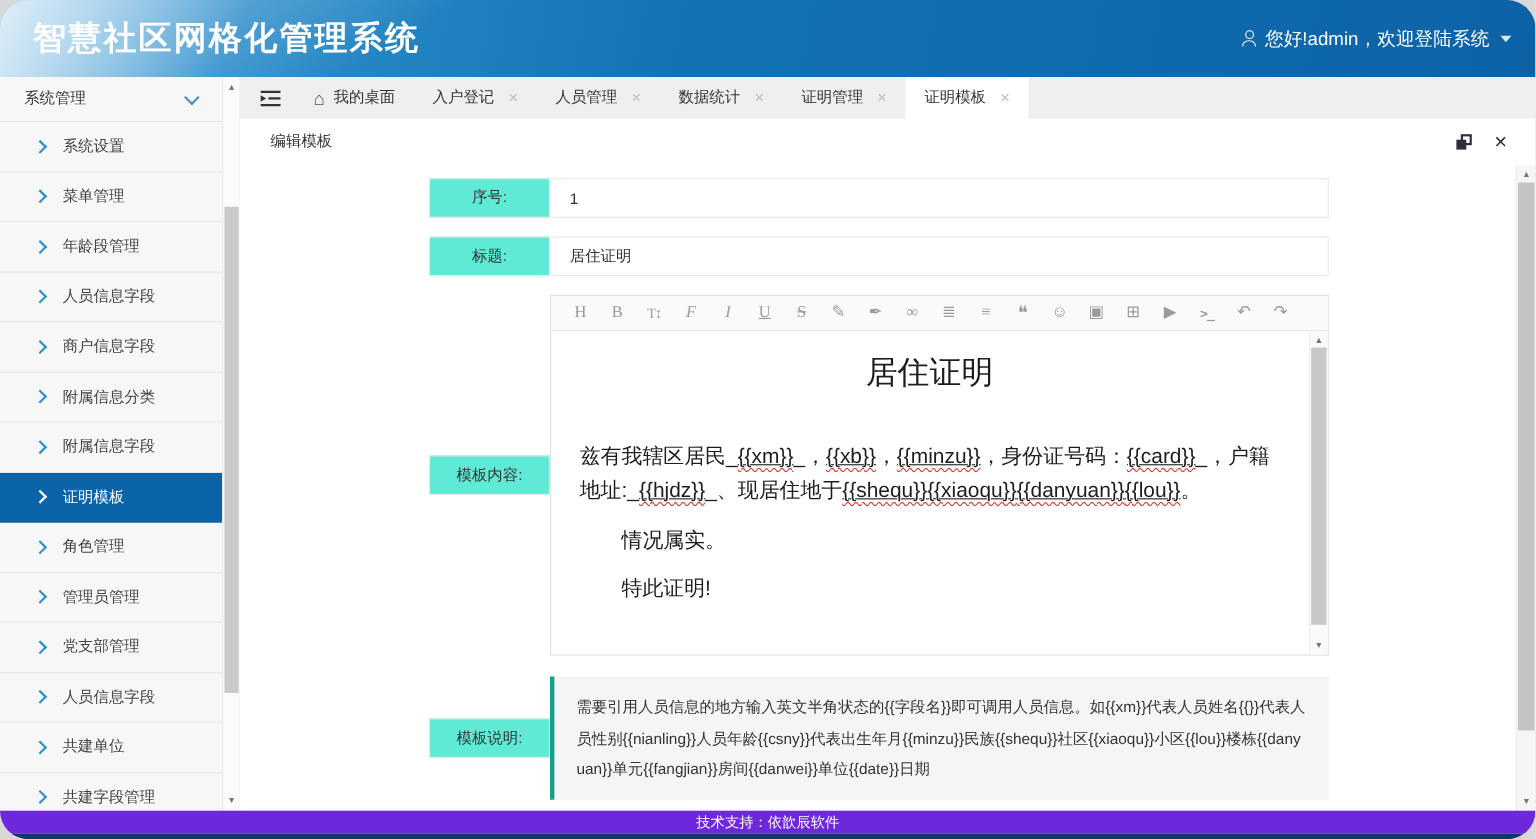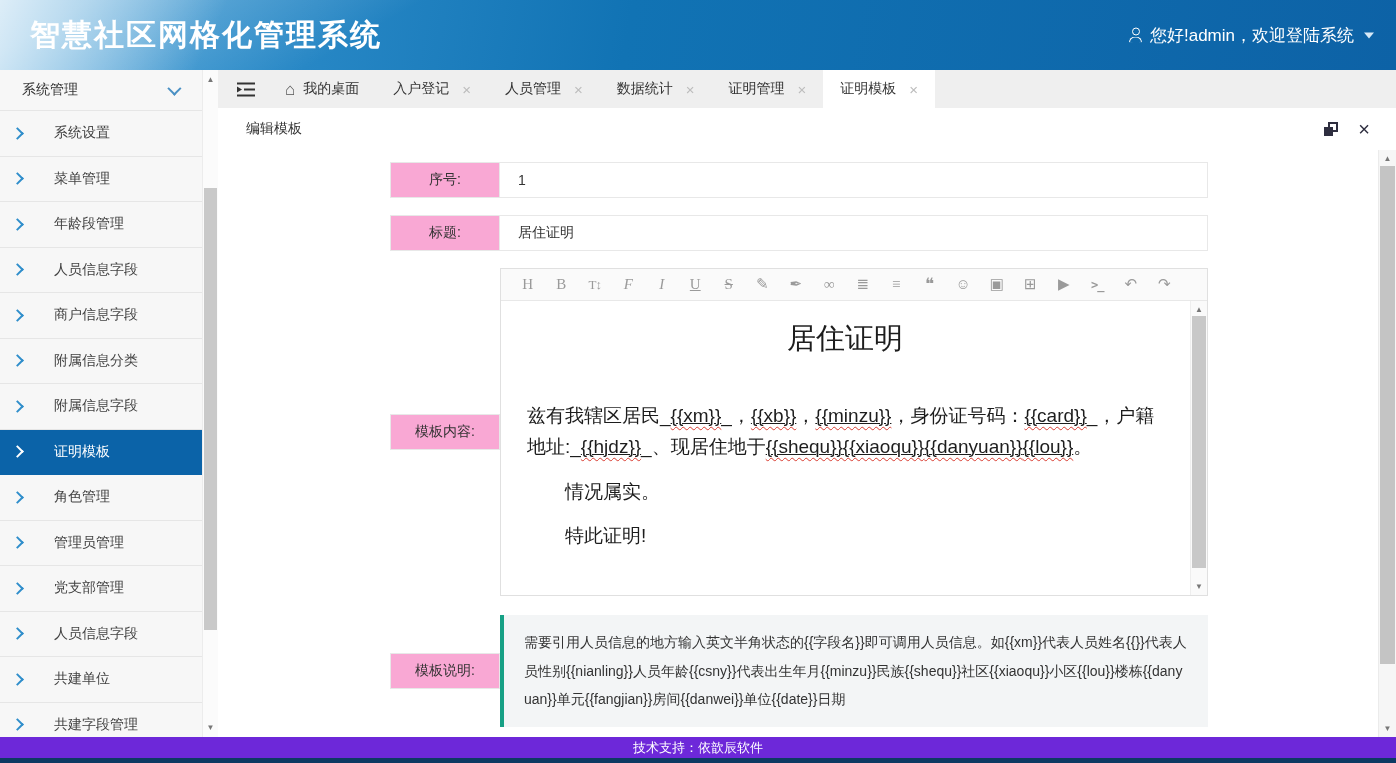--- a/index.html
+++ b/index.html
@@ -1,17 +1,17 @@
 <!DOCTYPE html>
 <html><head>
 <meta charset="utf-8">
 <style>
   html,body{margin:0;padding:0;background:#d8d8d8;}
   #app{position:relative;width:1396px;height:763px;overflow:hidden;background:#fff;
-       font-family:"Liberation Sans","DejaVu Sans",sans-serif;}
+       font-family:"Liberation Sans","DejaVu Sans",sans-serif;border-radius:26px;}
 
   
   .hdr{position:absolute;left:0;top:0;width:100%;height:70px;
     background:
       linear-gradient(115deg, rgba(255,255,255,.75) 0%, rgba(255,255,255,0) 16%),
       linear-gradient(150deg, rgba(255,255,255,.30) 6%, rgba(255,255,255,0) 28%),
       linear-gradient(100deg,#3d9bd6 0%, #1173b4 45%, #0d62a6 100%);}
   .hdr-title{position:absolute;left:30px;top:50%;transform:translateY(-50%);
     color:#fff;font-size:30px;font-weight:bold;letter-spacing:2px;white-space:nowrap;}
   .hdr-user{position:absolute;right:22px;top:50%;transform:translateY(-50%);
@@ -25,21 +25,21 @@
     border-top:6px solid #d7e9f7;margin-left:3px;}
 
   
   .sidebar{position:absolute;left:0;top:70px;width:218px;bottom:26px;background:#f7f7f7;
     border-right:2px solid #0c4a6e;display:flex;}
   .side-list{width:202px;}
   .side-group{height:40px;display:flex;align-items:center;justify-content:space-between;
     padding:0 24px 0 22px;border-bottom:1px solid #e6e6e6;font-size:14px;color:#333;}
   .chev-down{width:8px;height:8px;border-right:2px solid #4a90c4;border-bottom:2px solid #4a90c4;
     transform:rotate(45deg) translateY(-2px);}
-  .side-item{height:44.5px;display:flex;align-items:center;padding-left:13px;gap:32px;
+  .side-item{height:44.5px;display:flex;align-items:center;padding-left:32px;gap:16px;
     border-bottom:1px solid #e6e6e6;font-size:14px;color:#424242;cursor:pointer;}
   .side-item .chev{width:7px;height:7px;border-top:2px solid #2f8ecb;border-right:2px solid #2f8ecb;
     transform:rotate(45deg);flex:none;}
   .side-item.active{background:#0b63a8;color:#fff;border-bottom-color:#0b63a8;}
   .side-item.active .chev{border-color:#fff;}
   .side-scroll{width:15px;background:#fbfbfb;border-left:1px solid #ececec;position:relative;}
   .sbar-arrow{position:absolute;left:0;width:100%;text-align:center;font-size:8px;color:#777;cursor:pointer;}
   .side-scroll .thumb{position:absolute;left:1px;right:1px;top:118px;height:442px;background:#c9c9c9;cursor:pointer;}
 
   
@@ -62,21 +62,21 @@
   .ic-close{font-size:20px;color:#2e2e3f;line-height:1;cursor:pointer;}
 
   .panel-body{position:absolute;top:80px;left:0;right:17px;bottom:0;background:#fff;overflow:hidden;}
   .main-scroll{position:absolute;top:80px;right:0;bottom:0;width:17px;background:#f6f6f6;
     border-left:1px solid #ebebeb;}
   .main-scroll .thumb{position:absolute;left:1px;right:1px;top:16px;height:498px;background:#c4c4c4;}
 
   
   .row{display:flex;margin-left:172px;align-items:stretch;}
   .mt12{margin-top:12px;} .mt17{margin-top:17px;} .mt19{margin-top:19px;}
-  .lbl{width:110px;height:36px;background:#f9a8d4;border:1px solid #e8e8e8;box-sizing:border-box;
+  .lbl{width:110px;height:36px;background:#5eead4;border:1px solid #e8e8e8;box-sizing:border-box;
     display:flex;align-items:center;justify-content:center;font-size:14px;color:#333;flex:none;}
   .val{width:708px;height:36px;border:1px solid #e8e8e8;border-left:none;box-sizing:border-box;
     display:flex;align-items:center;padding-left:18px;font-size:14px;color:#333;background:#fff;}
   .row.top{align-items:center;}
 
   
   .editor{width:708px;border:1px solid #e0e0e0;box-sizing:border-box;background:#fff;}
   .toolbar{height:31px;background:#fafafa;border-bottom:1px solid #e8e8e8;display:flex;
     align-items:center;padding:0 10px;}
   .tool{width:33.5px;text-align:center;font-size:15px;color:#9a9a9a;cursor:pointer;line-height:1;

